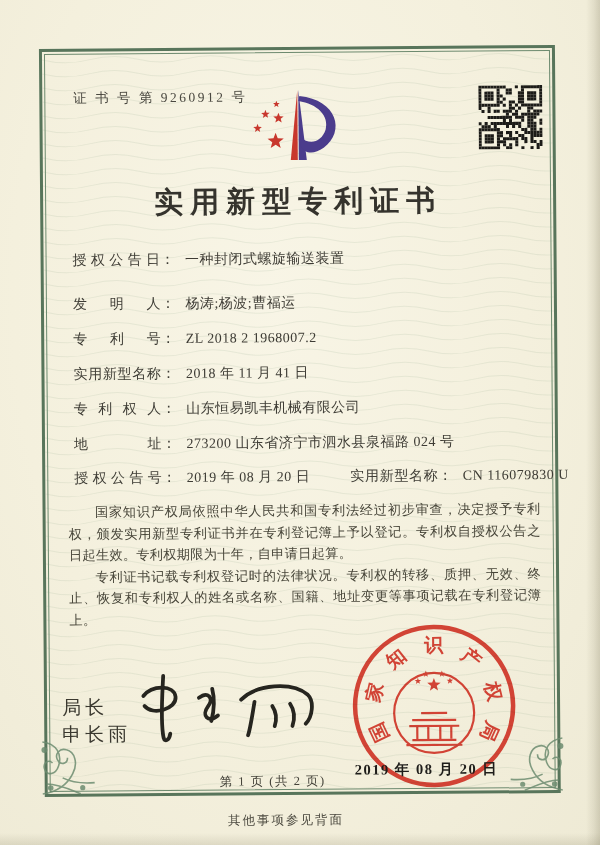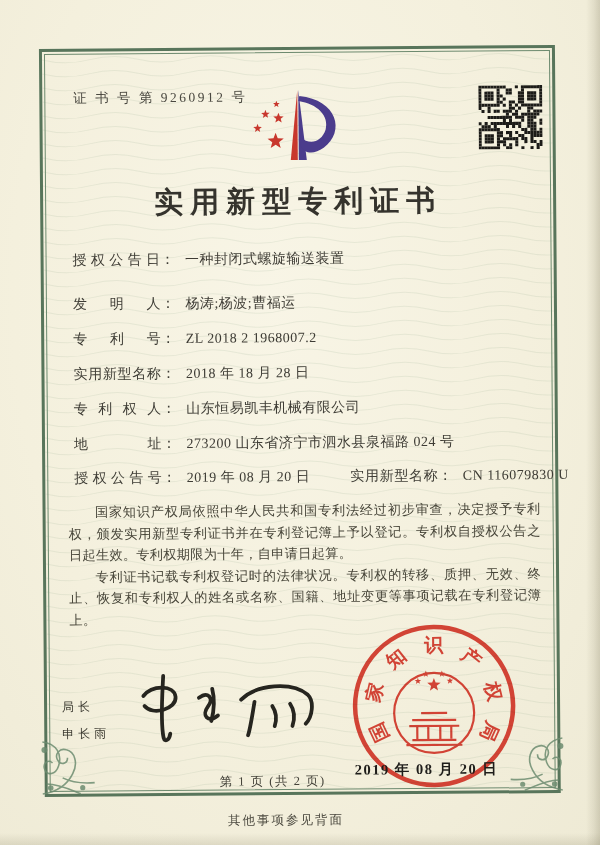--- a/index.html
+++ b/index.html
@@ -21,21 +21,21 @@
     font-size:29px;font-weight:bold;letter-spacing:7px;color:#35332d;}
   .frow{position:absolute;left:74px;display:flex;align-items:baseline;font-size:14px;color:#3e3c35;letter-spacing:0.5px;white-space:nowrap;}
   .flabel{display:inline-block;width:88px;text-align:justify;text-align-last:justify;}
   .fcolon{margin-right:10px;}
   .r1{top:250px}.r2{top:294px}.r3{top:329px}.r4{top:364px}.r5{top:399px}.r6{top:434px}.r7{top:468px}
   .pair2{margin-left:40px;display:flex;align-items:baseline;}
   .pair2 .flabel{width:88px;}
   .paras{position:absolute;left:68px;top:500px;width:472px;font-size:13.2px;line-height:21.5px;
     text-align:justify;color:#474539;letter-spacing:0.3px;}
   .paras p{margin:0;text-indent:2em;}
-  .sig-block{position:absolute;left:60px;top:692px;font-size:12px;letter-spacing:4px;line-height:27px;color:#3a382f;}
+  .sig-block{position:absolute;left:60px;top:692px;font-size:19px;letter-spacing:4px;line-height:27px;color:#3a382f;}
   .sig-svg{position:absolute;left:128px;top:668px;width:200px;height:78px;}
   .seal{position:absolute;left:347px;top:622px;width:170px;height:170px;mix-blend-mode:multiply;opacity:0.94;}
   .seal-date{position:absolute;left:352px;top:761px;font-size:14.5px;font-weight:600;letter-spacing:1.5px;color:#1e1d1a;}
   .page-num{position:absolute;left:60px;top:773px;width:420px;text-align:center;font-size:12.5px;letter-spacing:1.5px;color:#45433a;}
   .back-note{position:absolute;left:63px;top:812px;width:440px;text-align:center;font-size:12.5px;letter-spacing:2px;color:#4a483e;}
   .corner{position:absolute;width:72px;height:72px;pointer-events:none;}
   .corner-bl{left:34px;top:726px;}
   .corner-br{left:494px;top:726px;transform:scaleX(-1);}
 </style>
 </head>
@@ -374,21 +374,21 @@
       <span class="fvalue">杨涛;杨波;曹福运</span>
     </div>
     <div class="frow r3">
       <span class="flabel">专利号</span>
         <span class="fcolon">：</span>
       <span class="fvalue">ZL 2018 2 1968007.2</span>
     </div>
     <div class="frow r4">
       <span class="flabel">实用新型名称</span>
         <span class="fcolon">：</span>
-      <span class="fvalue">2018 年 18 月 28 日</span>
+      <span class="fvalue">2018 年 11 月 41 日</span>
     </div>
     <div class="frow r5">
       <span class="flabel">专利权人</span>
         <span class="fcolon">：</span>
       <span class="fvalue">山东恒易凯丰机械有限公司</span>
     </div>
     <div class="frow r6">
       <span class="flabel">地址</span>
         <span class="fcolon">：</span>
       <span class="fvalue">273200 山东省济宁市泗水县泉福路 024 号</span>

